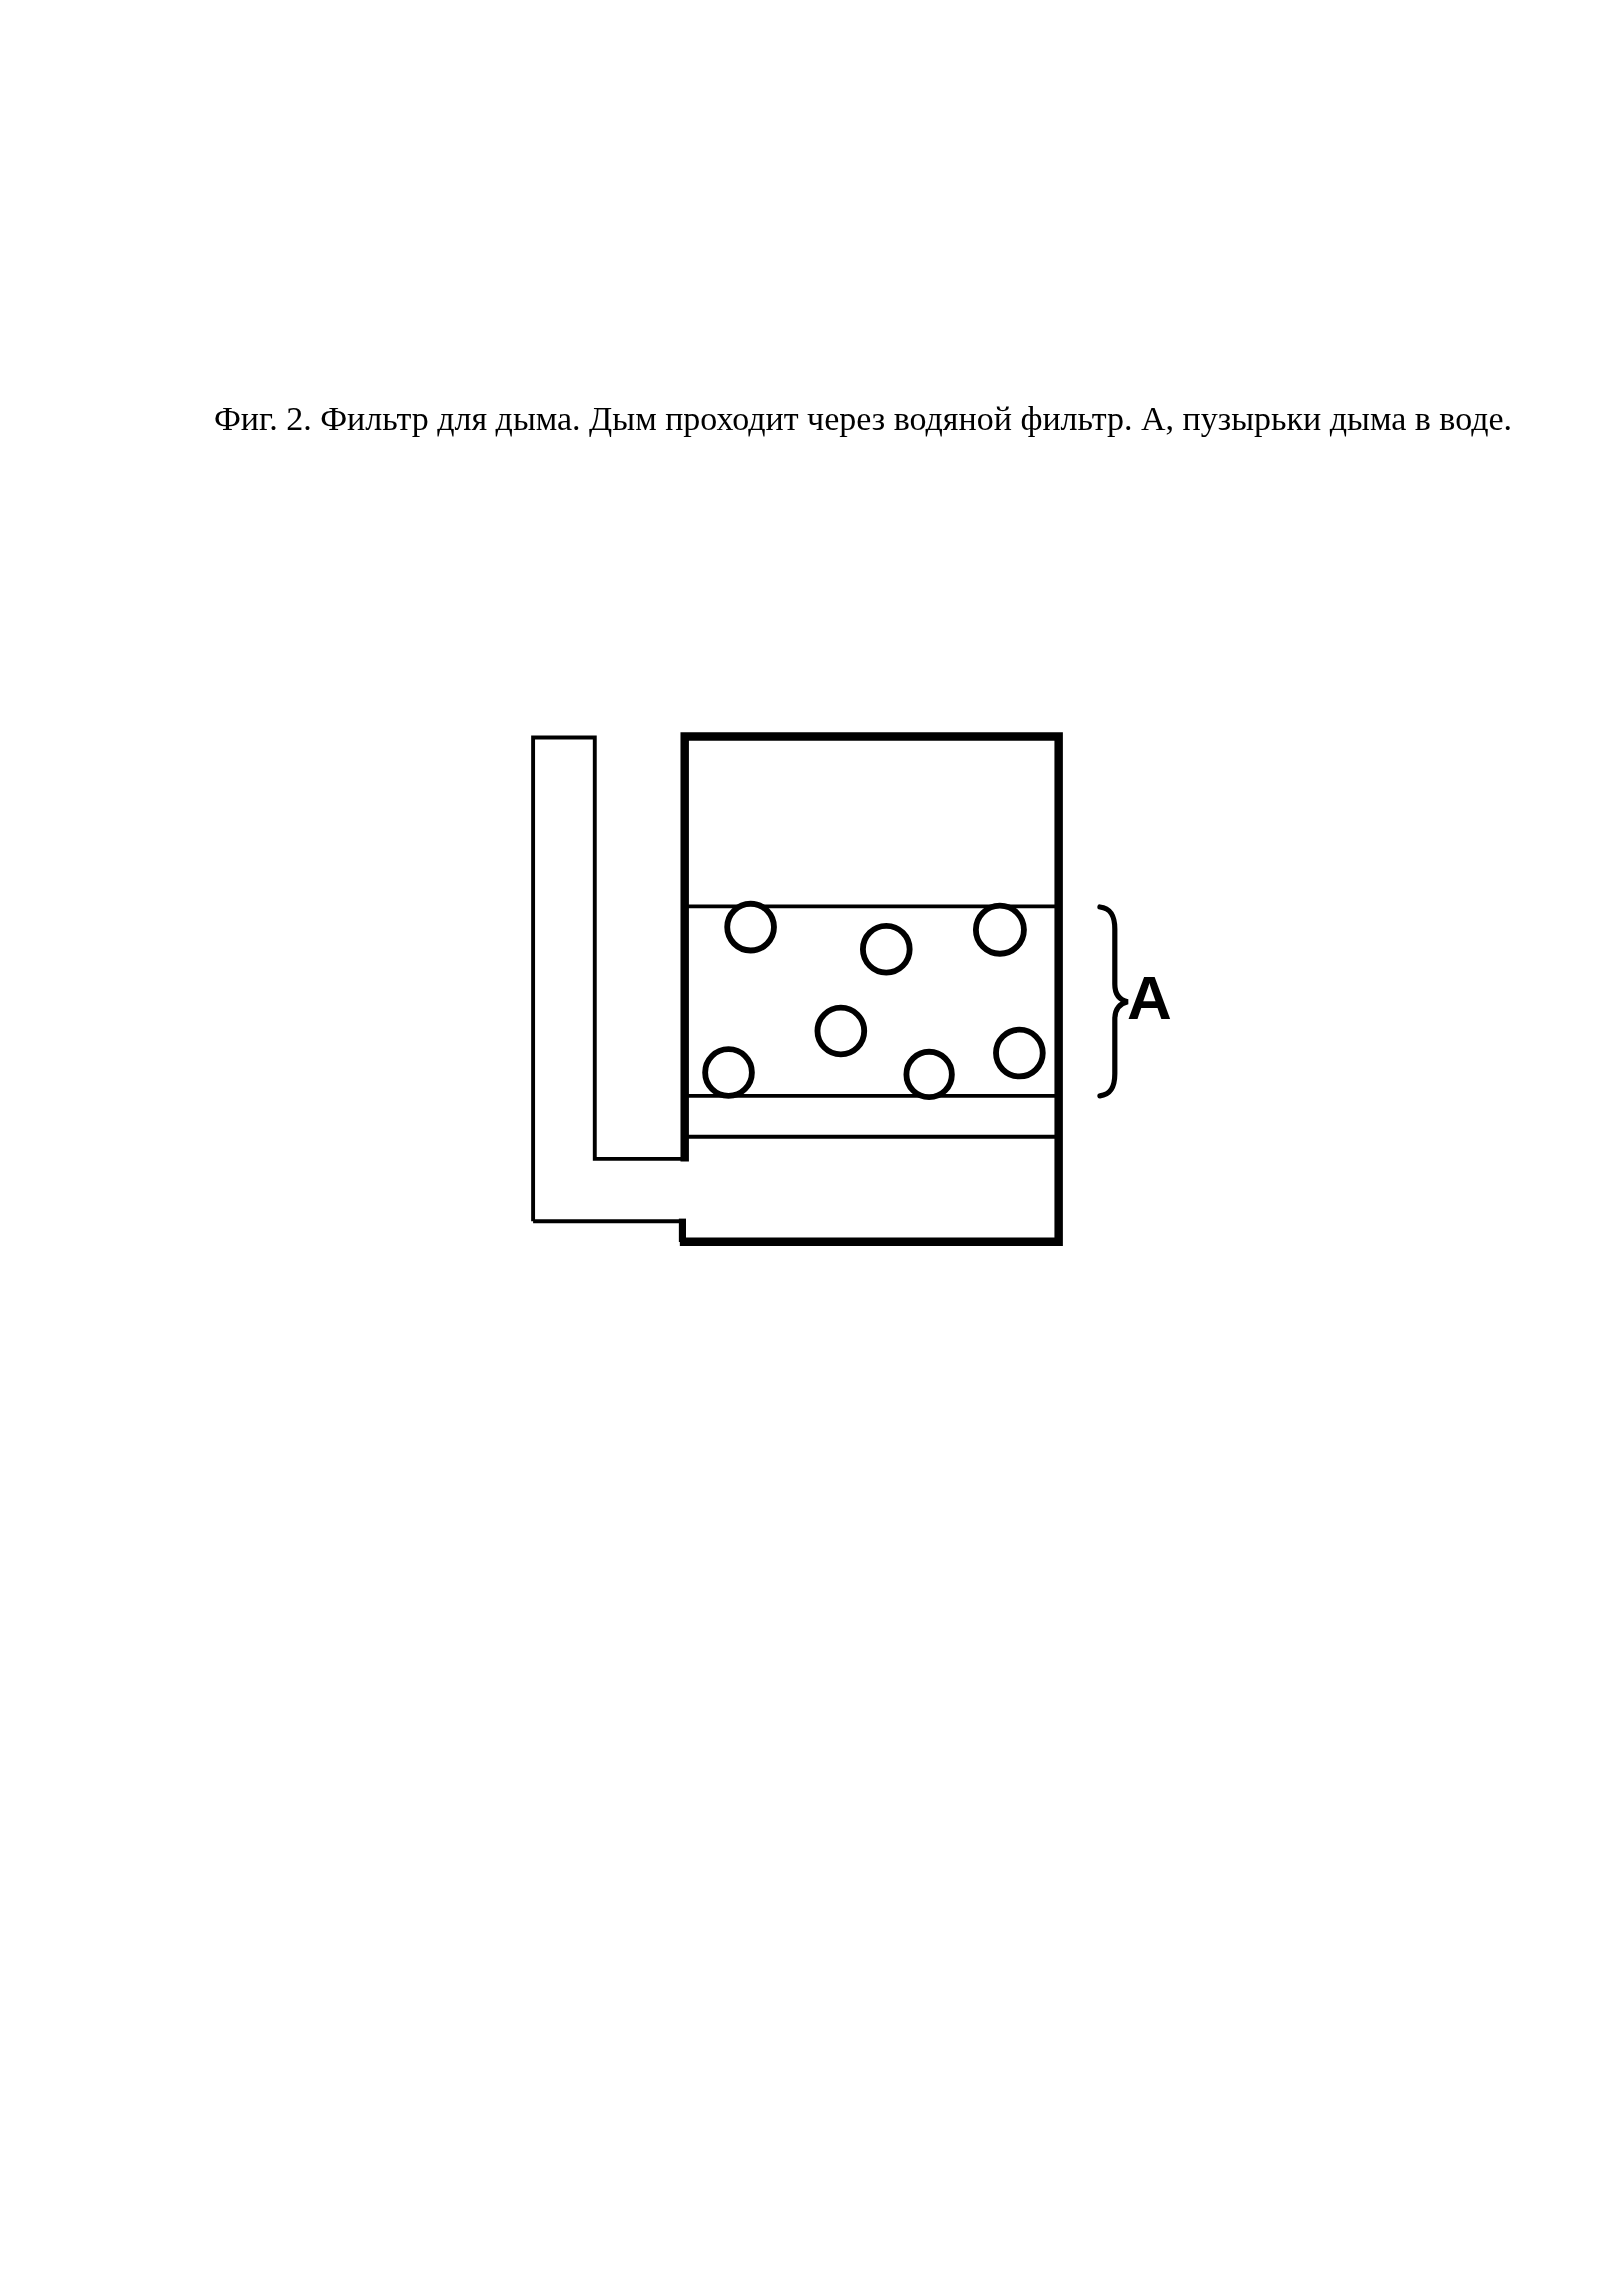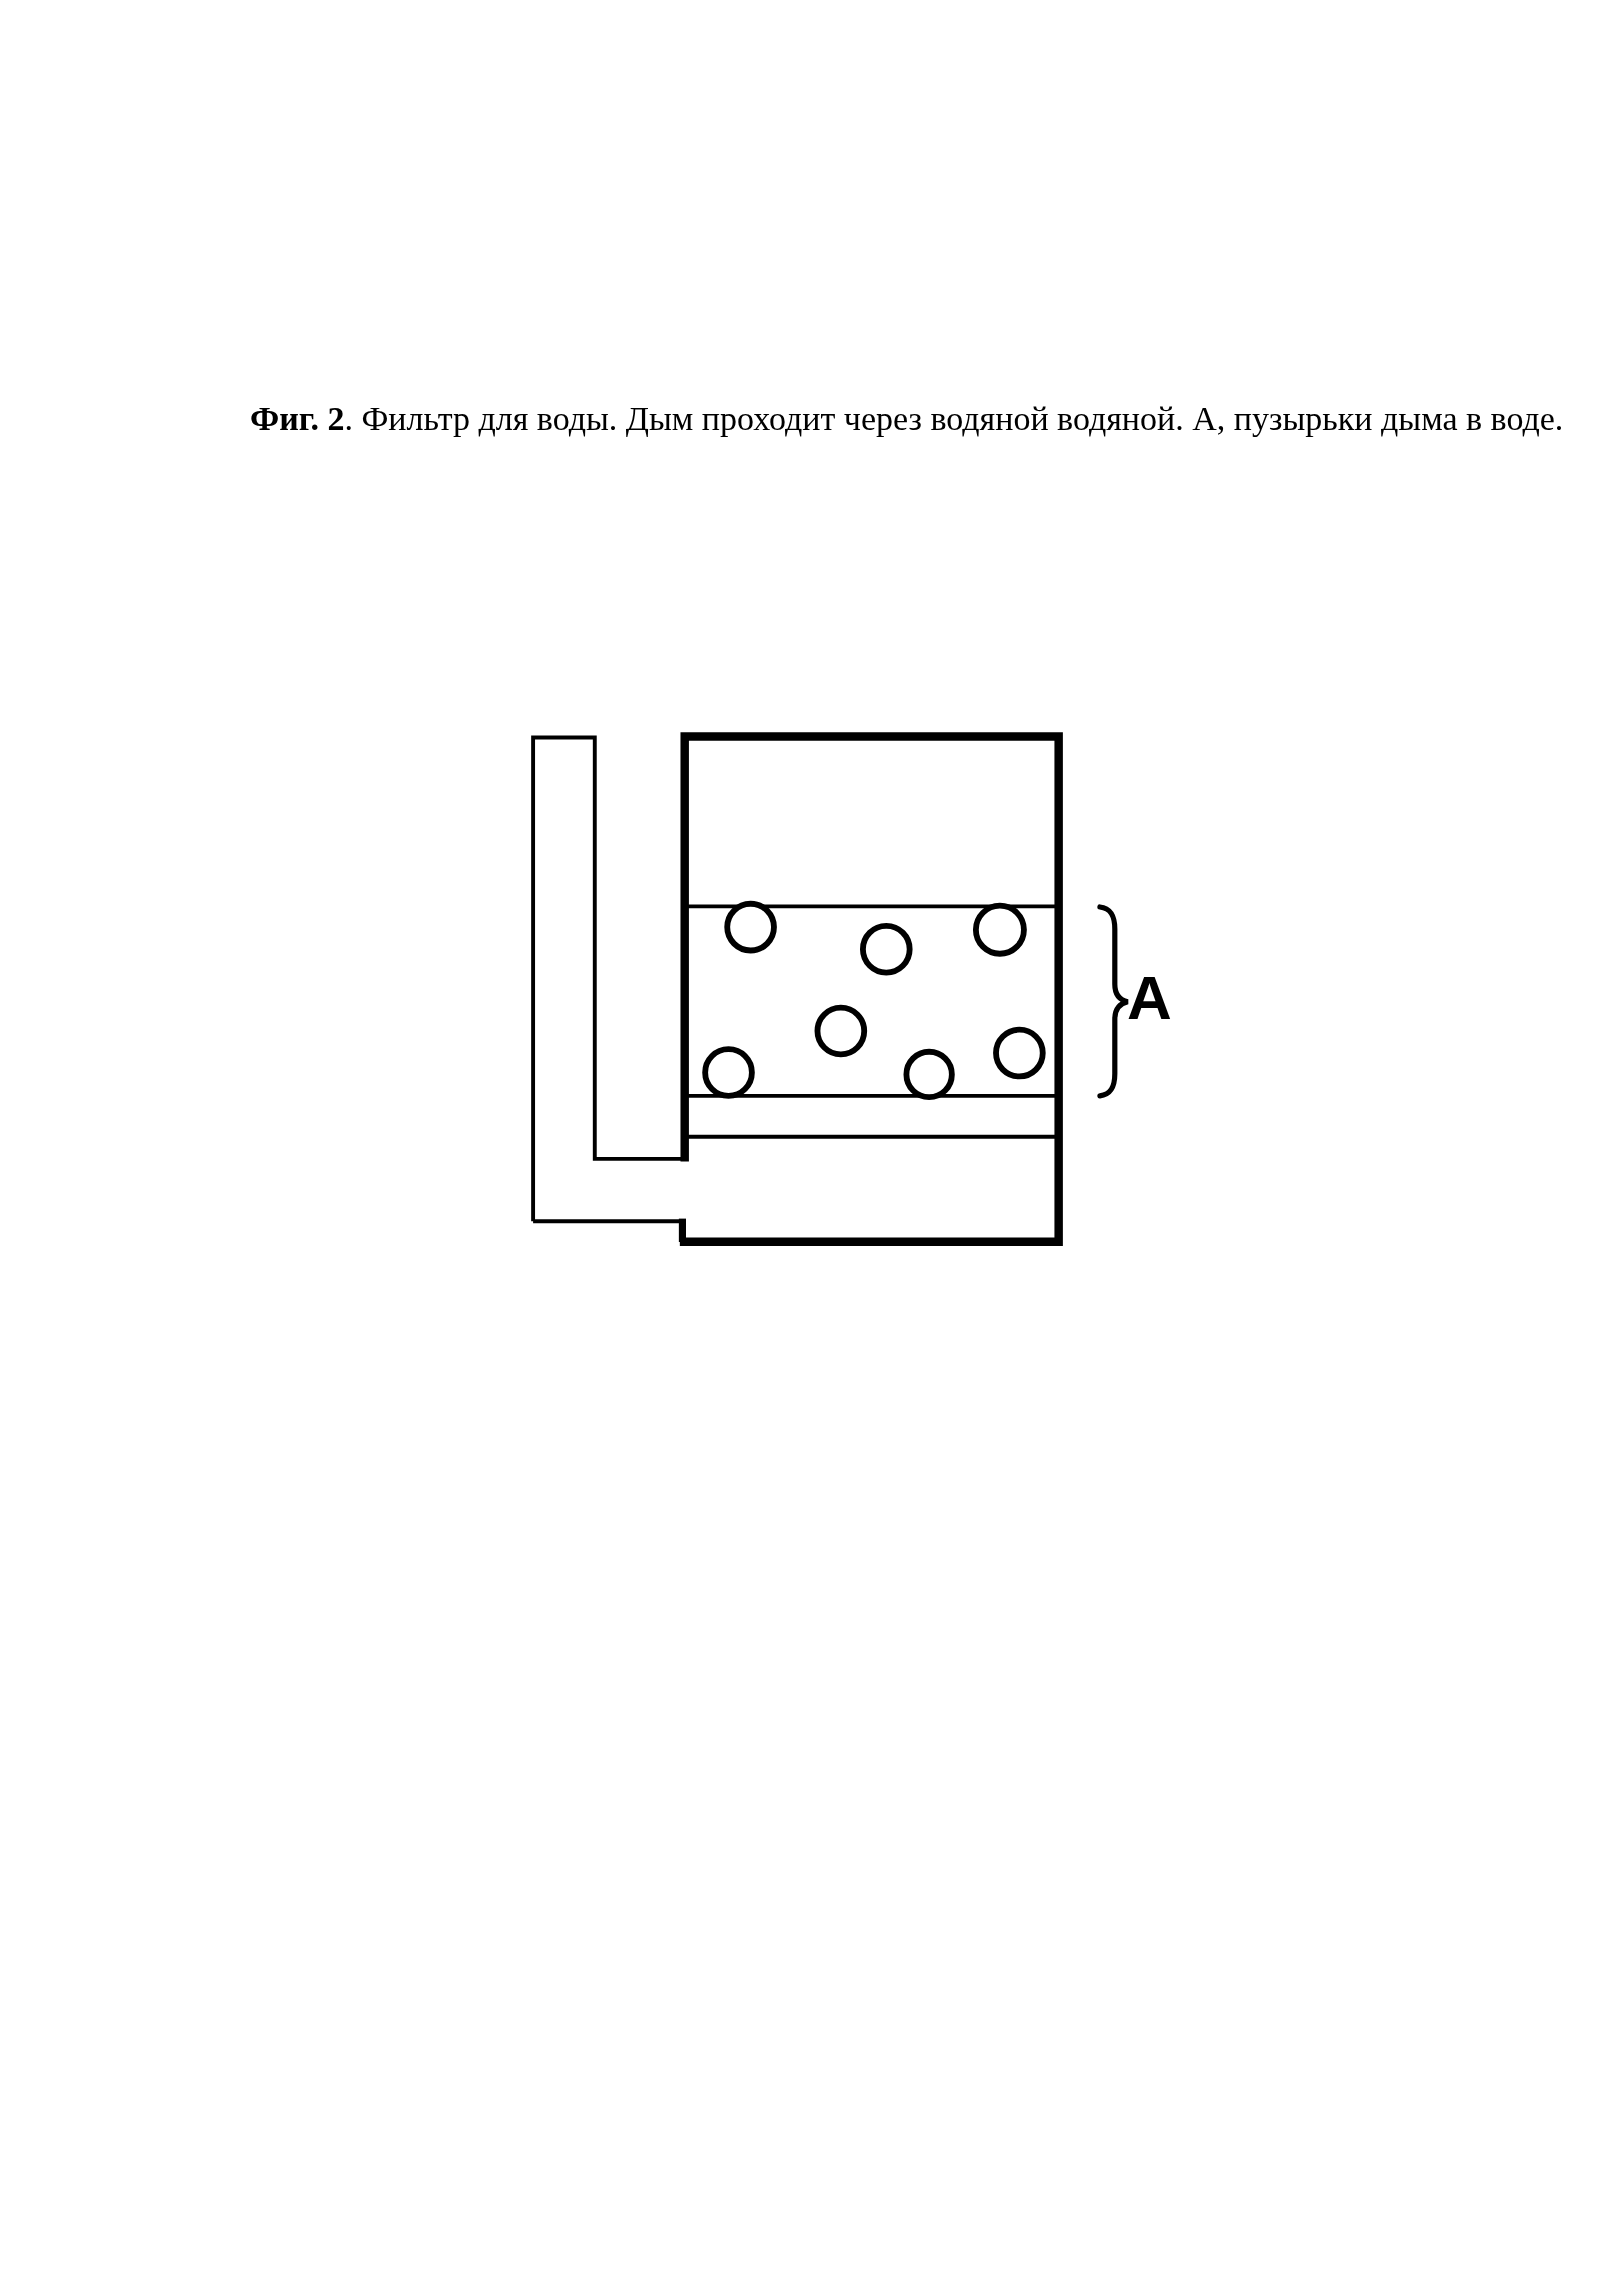--- a/index.html
+++ b/index.html
@@ -14,21 +14,21 @@
   }
   .caption {
     position: absolute;
     left: 214px;
     top: 399px;
     font-size: 34px;
     line-height: 40px;
     white-space: nowrap;
     color: #000000;
   }
-  .caption .fig-label { font-weight: bold; margin-left: 36px; }
+  .caption .fig-label { font-weight: normal; }
   svg.diagram {
     position: absolute;
     left: 0;
     top: 0;
     width: 1620px;
     height: 2284px;
   }
   .thin  { stroke: #000000; stroke-width: 6;  fill: none; }
   .thick { stroke: #000000; stroke-width: 13; fill: none; stroke-linejoin: miter; }
   .step  { stroke: #000000; stroke-width: 11; fill: none; }
@@ -44,21 +44,21 @@
     line-height: 62px;
     color: #000000;
   }
 </style>
 </head>
 <body>
 
 <div id="page">
 
   <div class="caption">
-    <span class="fig-label">Фиг. 2</span><span>. Фильтр для воды. Дым проходит через водяной водяной. А, пузырьки дыма в воде.</span>
+    <span class="fig-label">Фиг. 2</span><span>. Фильтр для дыма. Дым проходит через водяной фильтр. А, пузырьки дыма в воде.</span>
   </div>
 
   <svg class="diagram" viewBox="0 0 2495 3518" xmlns="http://www.w3.org/2000/svg">
 
     <path class="thin" d="M 821 1881 L 821 1136 L 916 1136 L 916 1785 L 1054 1785 M 821 1881 L 1050 1881"></path>
 
     <line class="step" x1="1051" y1="1877" x2="1051" y2="1913"></line>
 
     <line class="thin" x1="1052" y1="1396" x2="1629" y2="1396"></line>
     <line class="thin" x1="1052" y1="1688" x2="1629" y2="1688"></line>

